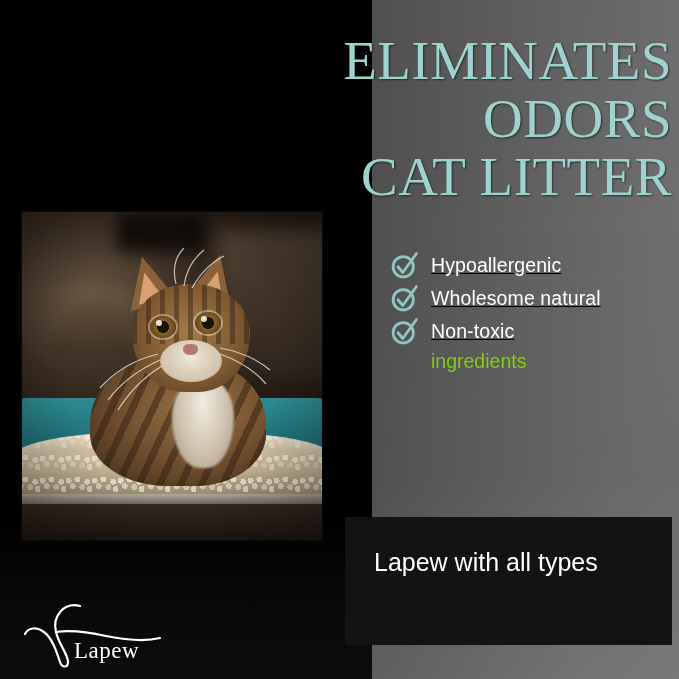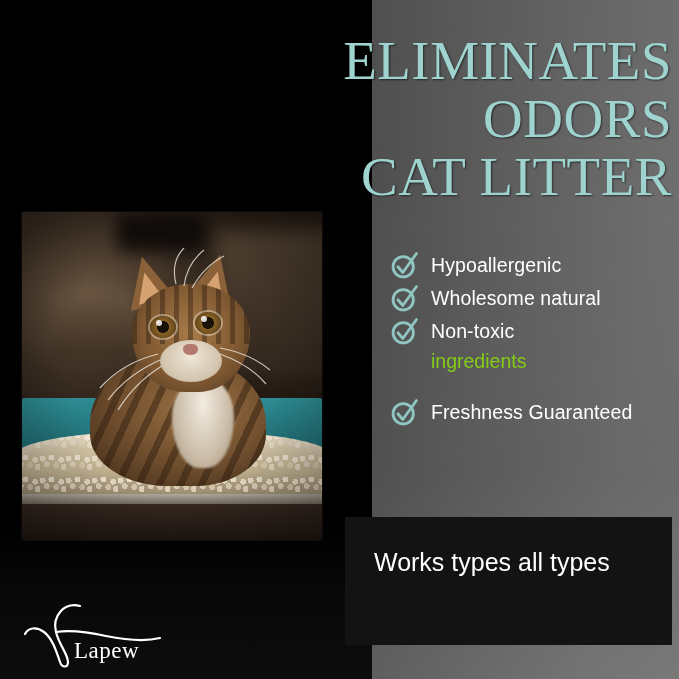--- a/index.html
+++ b/index.html
@@ -255,20 +255,21 @@
   .bullets {
     position: absolute;
     left: 390px;
     top: 250px;
     width: 288px;
   }
   .bullet-row {
     display: flex;
     align-items: flex-start;
     margin-bottom: 3px;
+    text-decoration: underline;
   }
   .check-icon {
     flex: 0 0 auto;
     width: 30px;
     height: 30px;
     margin-right: 11px;
     margin-top: 0px;
   }
   .bullet-text {
     color: #ffffff;
@@ -401,33 +402,26 @@
 
     <div class="bullet-row">
       <svg class="check-icon" viewBox="0 0 34 34">
         <circle cx="15" cy="19" r="11.5" fill="none" stroke="#8fc6c2" stroke-width="3.2"></circle>
         <path d="M9 19 L14.5 25.5 L30 4" fill="none" stroke="#8fc6c2" stroke-width="3.2" stroke-linecap="round" stroke-linejoin="round"></path>
       </svg>
       <span class="bullet-text">Non-toxic</span>
     </div>
     <div class="bullet-cont">ingredients</div>
 
-    <div class="bullet-row">
-      <svg class="check-icon" viewBox="0 0 34 34">
-        <circle cx="15" cy="19" r="11.5" fill="none" stroke="#8fc6c2" stroke-width="3.2"></circle>
-        <path d="M9 19 L14.5 25.5 L30 4" fill="none" stroke="#8fc6c2" stroke-width="3.2" stroke-linecap="round" stroke-linejoin="round"></path>
-      </svg>
-      <span class="bullet-text">Freshness Guaranteed</span>
-    </div>
 
   </div>
 
   <div class="callout">
     <div class="callout-text">
-      <div>Works types all types</div>
+      <div>Lapew with all types</div>
     </div>
   </div>
 
   <div class="logo">
     <svg viewBox="0 0 160 72" width="160" height="72">
       <path d="M58 8 C 42 4, 30 18, 34 34 C 37 47, 46 56, 46 64 C 46 70, 40 70, 38 64
                C 34 52, 30 40, 22 34 C 14 28, 6 30, 3 36" fill="none" stroke="#ffffff" stroke-width="2.2" stroke-linecap="round"></path>
       <path d="M34 34 C 48 32, 66 34, 84 38 C 104 42, 122 44, 138 40" fill="none" stroke="#ffffff" stroke-width="2.2" stroke-linecap="round"></path>
     </svg>
     <div class="logo-word">Lapew</div>

